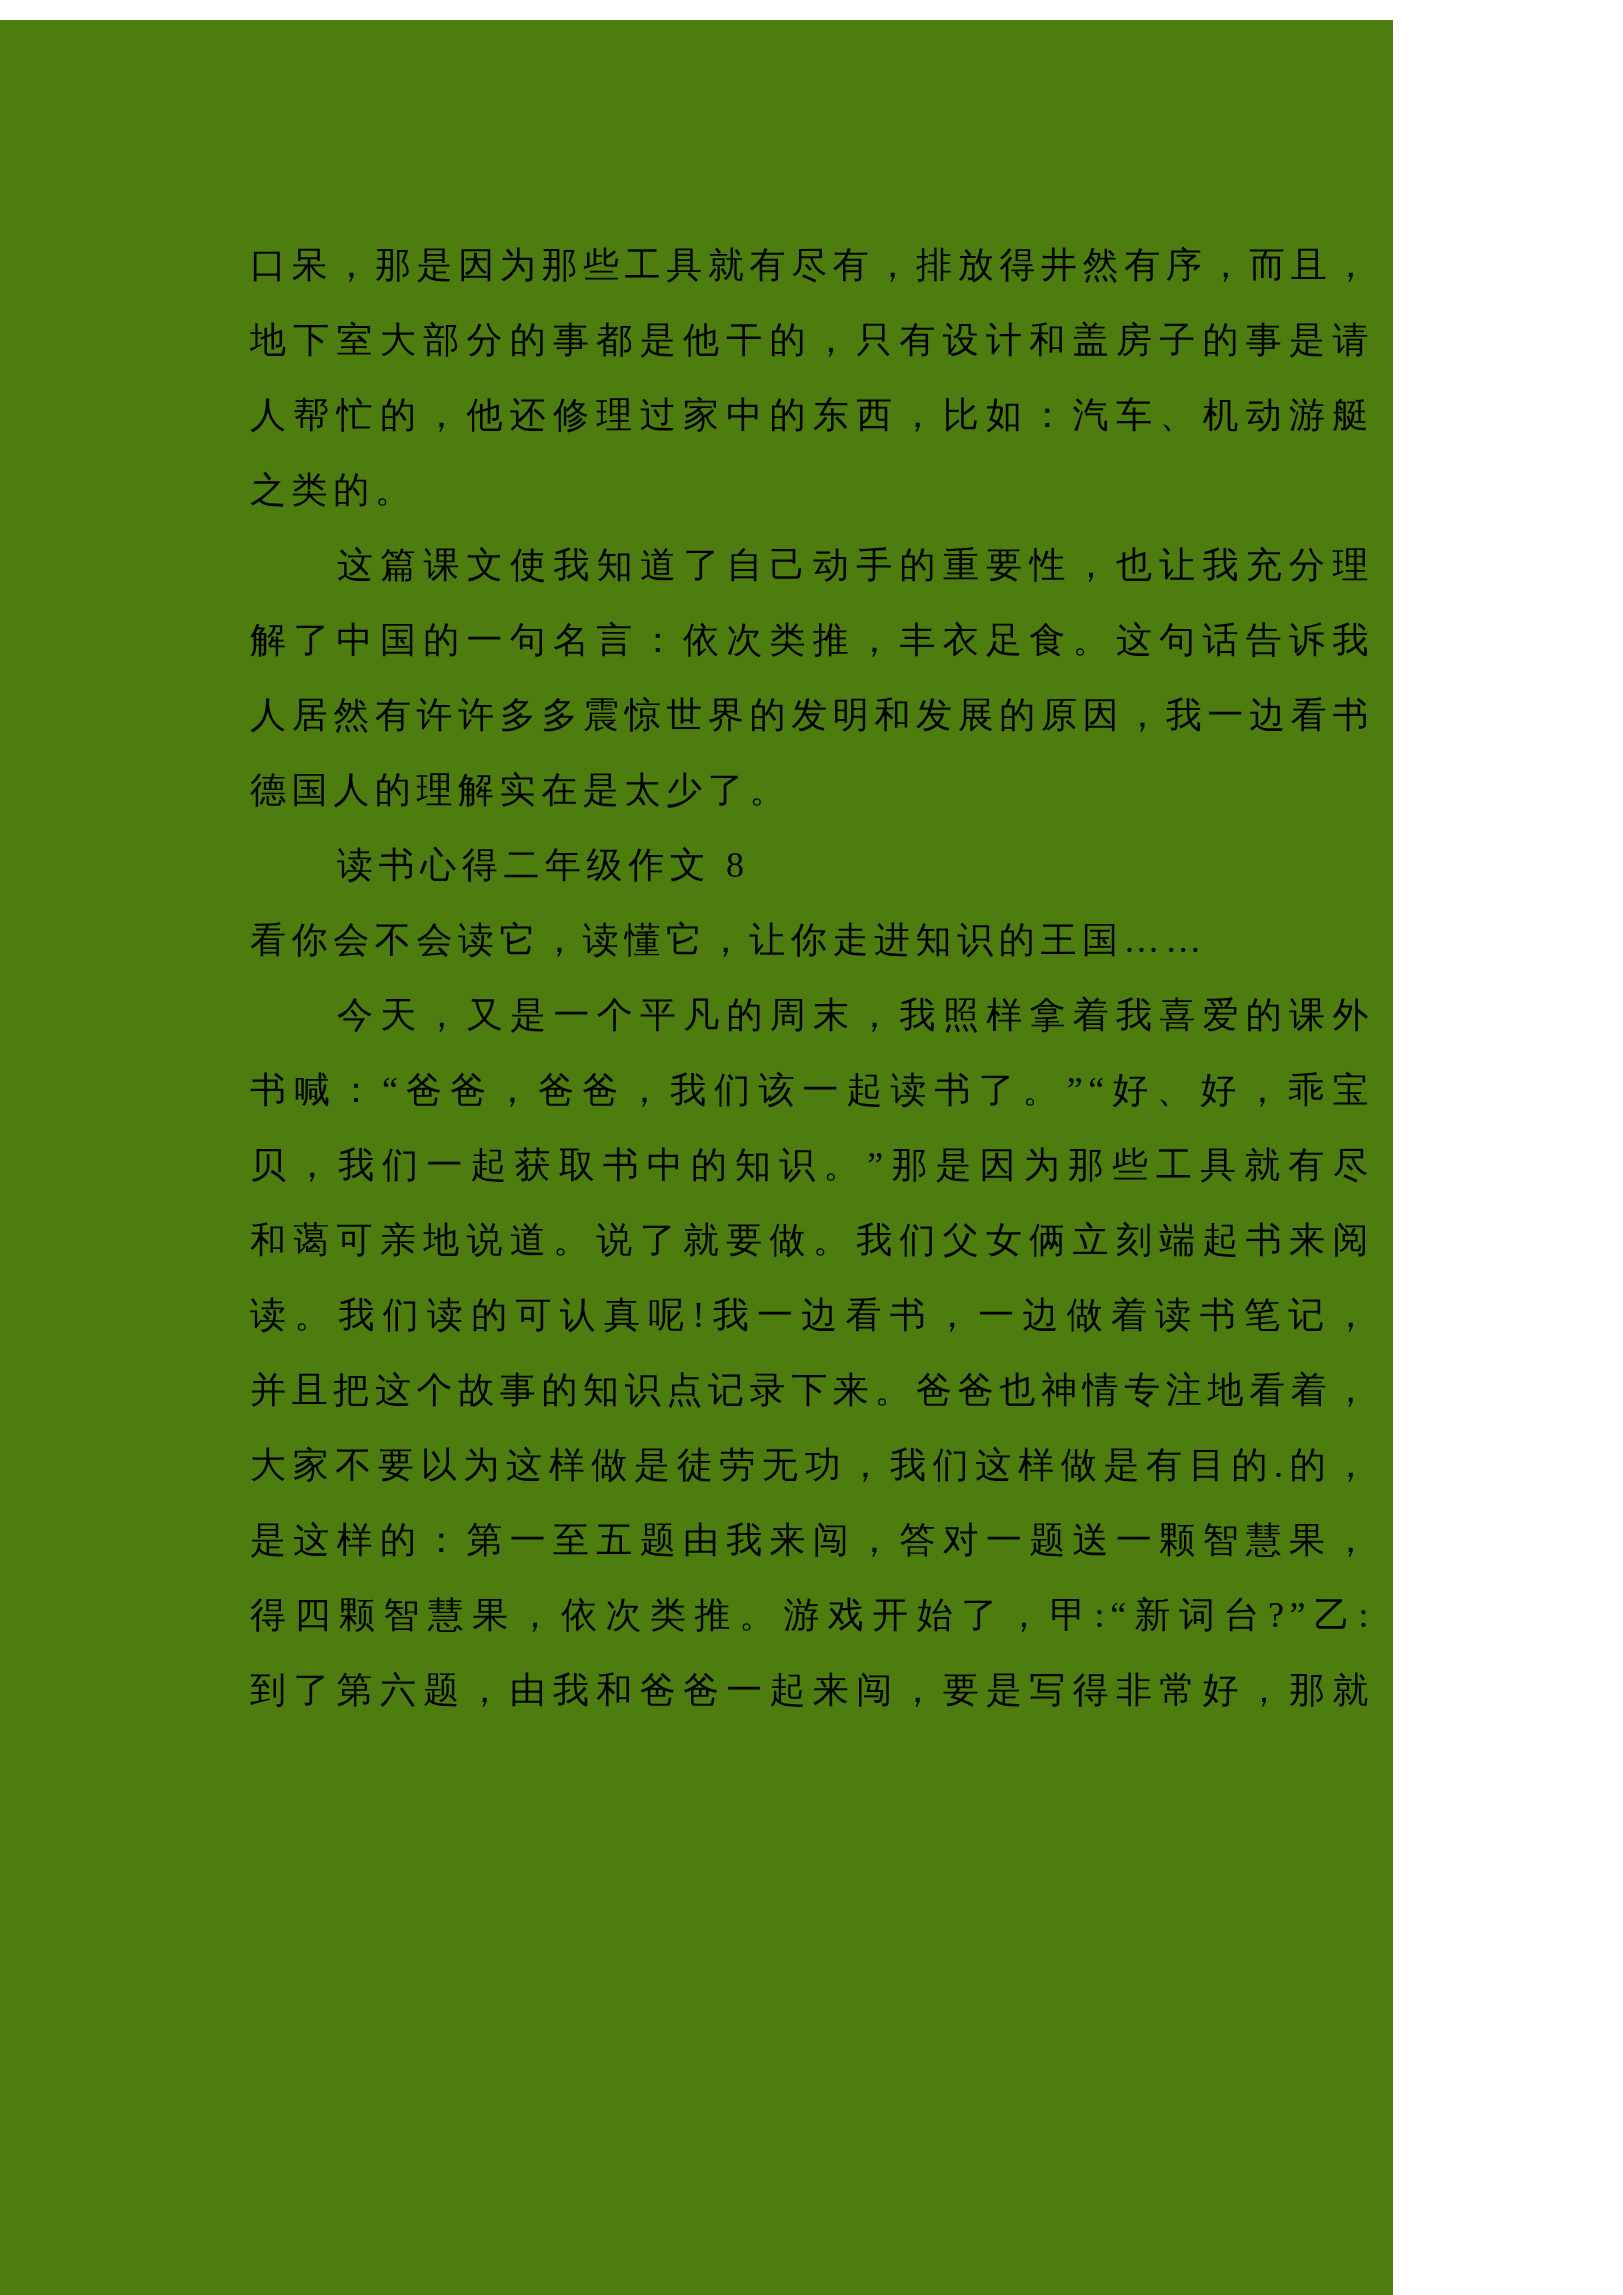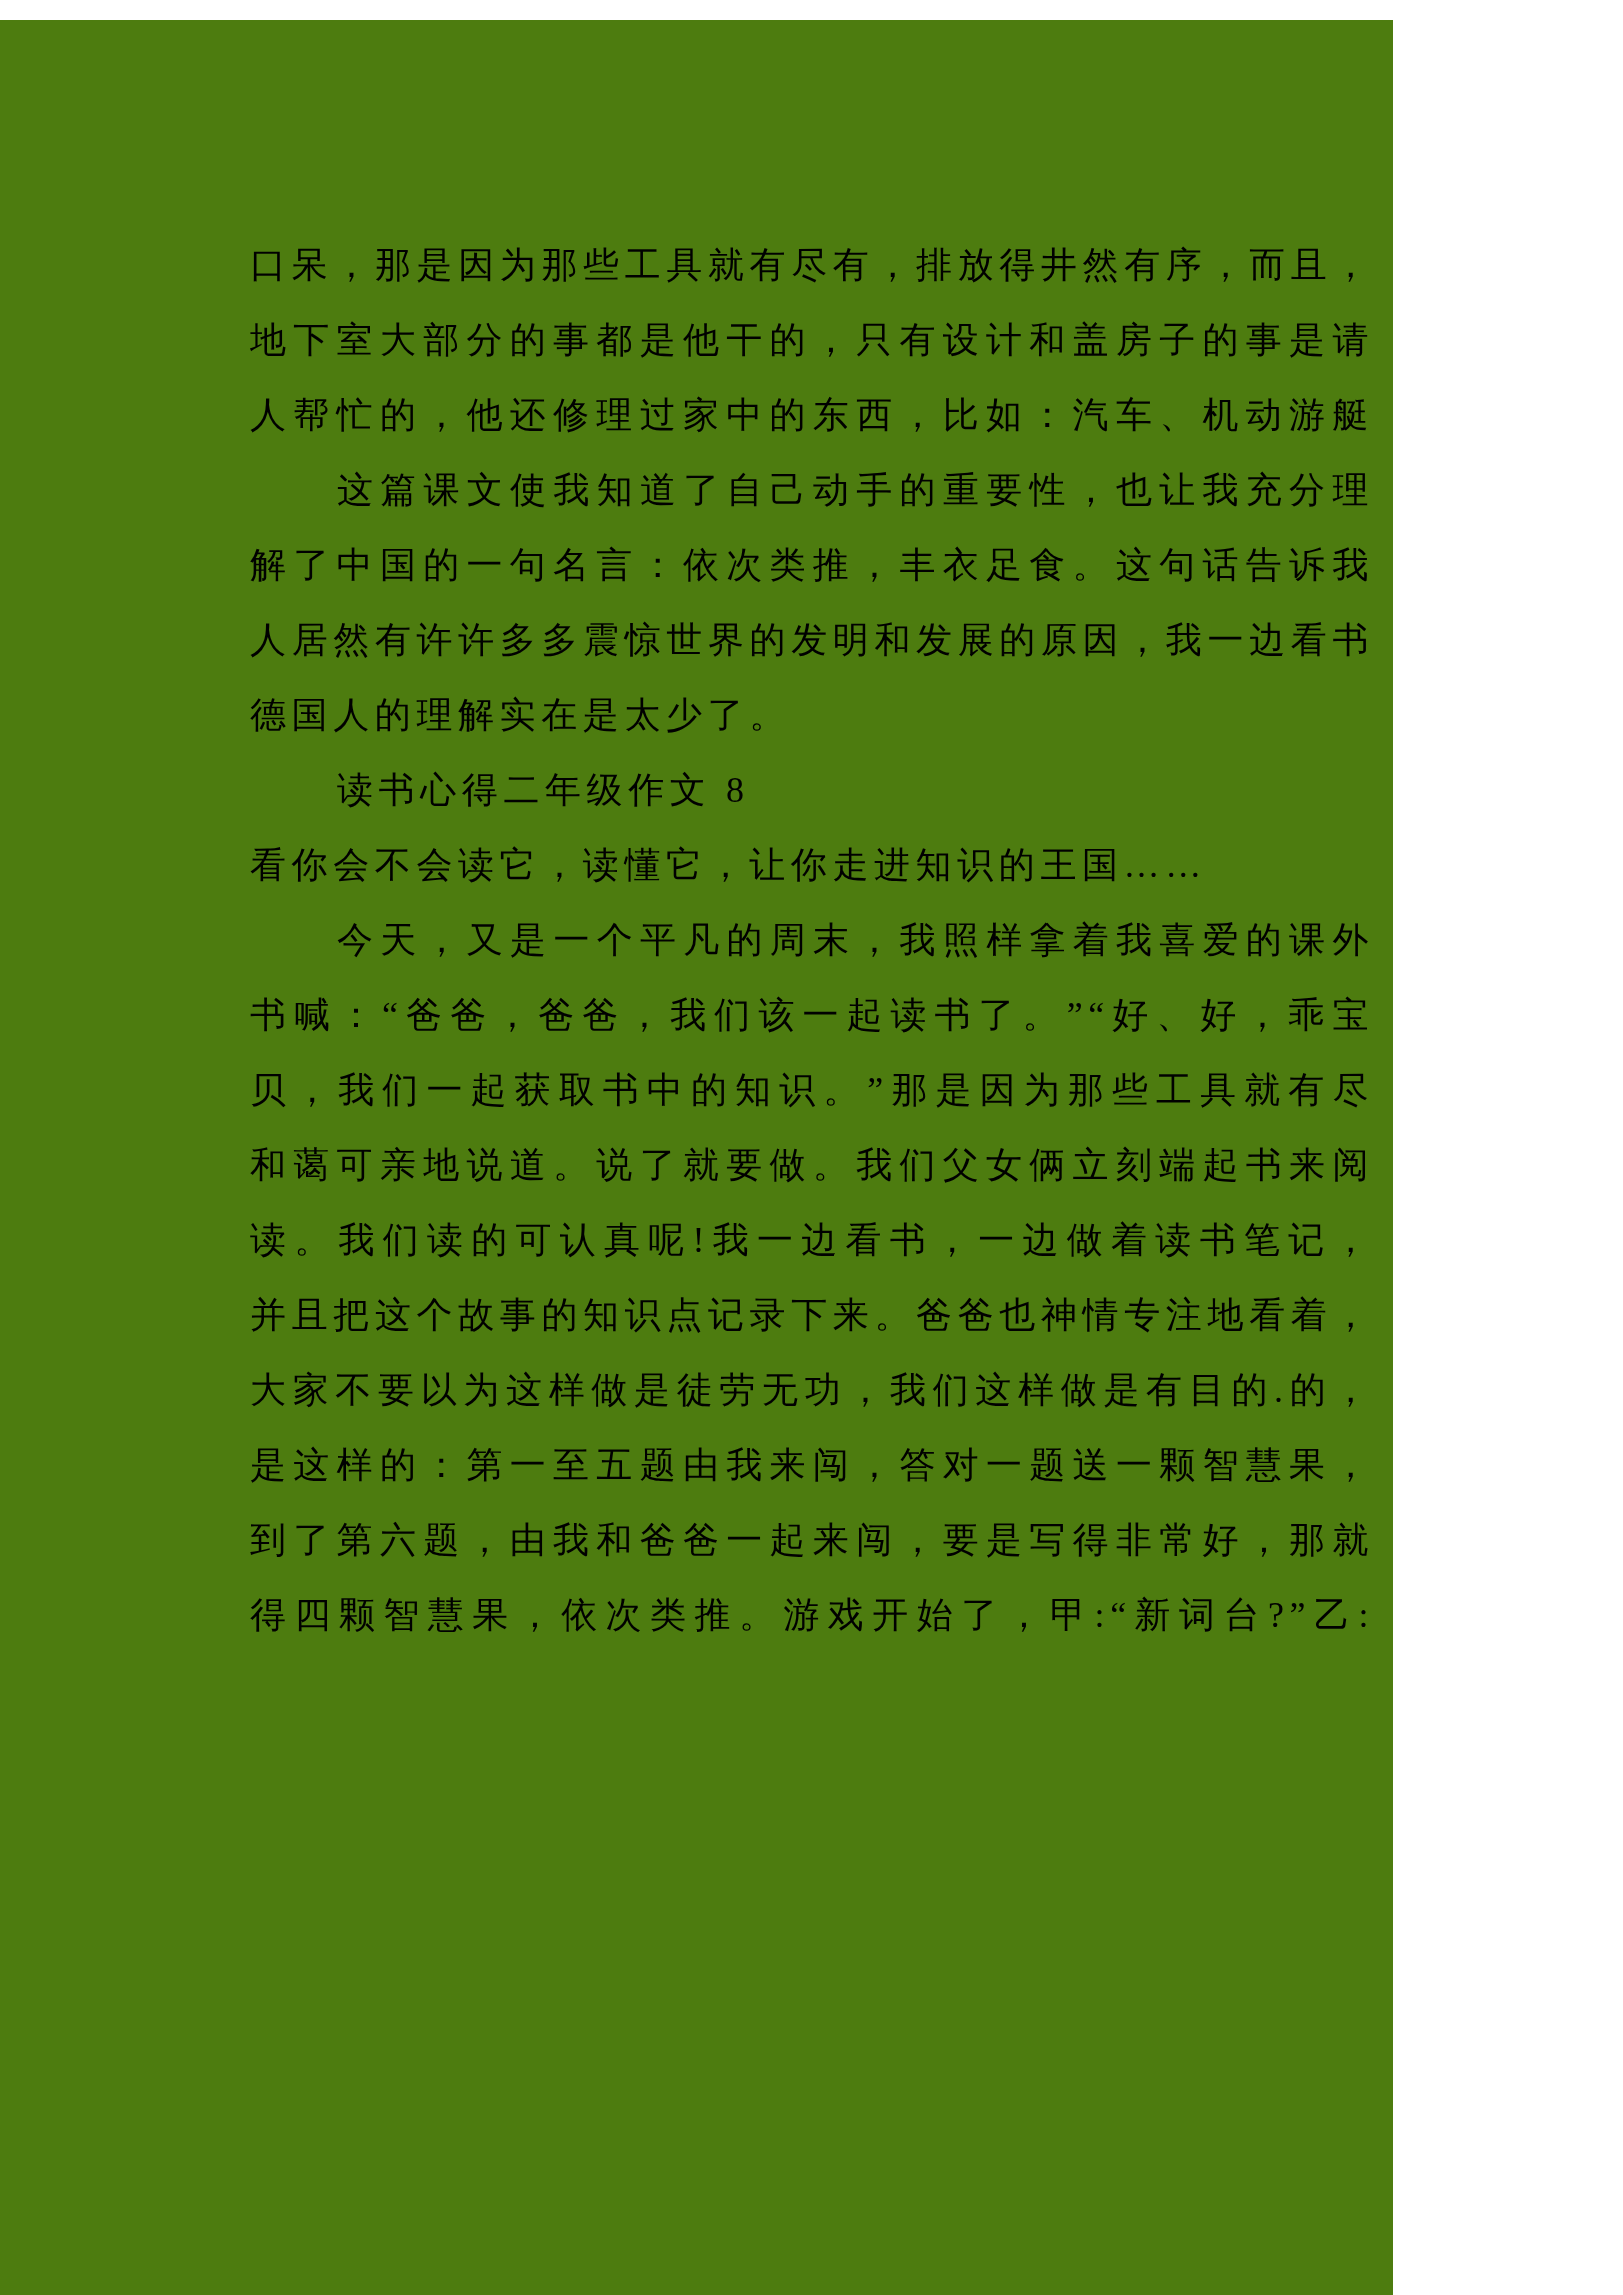--- a/index.html
+++ b/index.html
@@ -50,31 +50,32 @@
   }
 </style>
 </head>
 <body>
 
 <div class="page">
   <div class="text-block" id="text-block" style="color: rgb(0, 0, 0);">
       <div class="line full">口呆，那是因为那些工具就有尽有，排放得井然有序，而且，</div>
       <div class="line full">地下室大部分的事都是他干的，只有设计和盖房子的事是请</div>
       <div class="line full">人帮忙的，他还修理过家中的东西，比如：汽车、机动游艇</div>
+      <div class="line">之类的。</div>
       <div class="line indent full">这篇课文使我知道了自己动手的重要性，也让我充分理</div>
       <div class="line full">解了中国的一句名言：依次类推，丰衣足食。这句话告诉我</div>
       <div class="line full">人居然有许许多多震惊世界的发明和发展的原因，我一边看书</div>
       <div class="line">德国人的理解实在是太少了。</div>
       <div class="line indent">读书心得二年级作文 8</div>
       <div class="line">看你会不会读它，读懂它，让你走进知识的王国……</div>
       <div class="line indent full">今天，又是一个平凡的周末，我照样拿着我喜爱的课外</div>
       <div class="line full">书喊：“爸爸，爸爸，我们该一起读书了。”“好、好，乖宝</div>
       <div class="line full">贝，我们一起获取书中的知识。”那是因为那些工具就有尽有，</div>
       <div class="line full">和蔼可亲地说道。说了就要做。我们父女俩立刻端起书来阅</div>
       <div class="line full">读。我们读的可认真呢!我一边看书，一边做着读书笔记，</div>
       <div class="line full">并且把这个故事的知识点记录下来。爸爸也神情专注地看着，</div>
       <div class="line full">大家不要以为这样做是徒劳无功，我们这样做是有目的.的，</div>
       <div class="line full">是这样的：第一至五题由我来闯，答对一题送一颗智慧果，</div>
+      <div class="line full">得四颗智慧果，依次类推。游戏开始了，甲:“新词台?”乙:</div>
       <div class="line full">到了第六题，由我和爸爸一起来闯，要是写得非常好，那就</div>
-      <div class="line full">得四颗智慧果，依次类推。游戏开始了，甲:“新词台?”乙:</div>
     </div>
 </div>
 
 
 </body></html>

